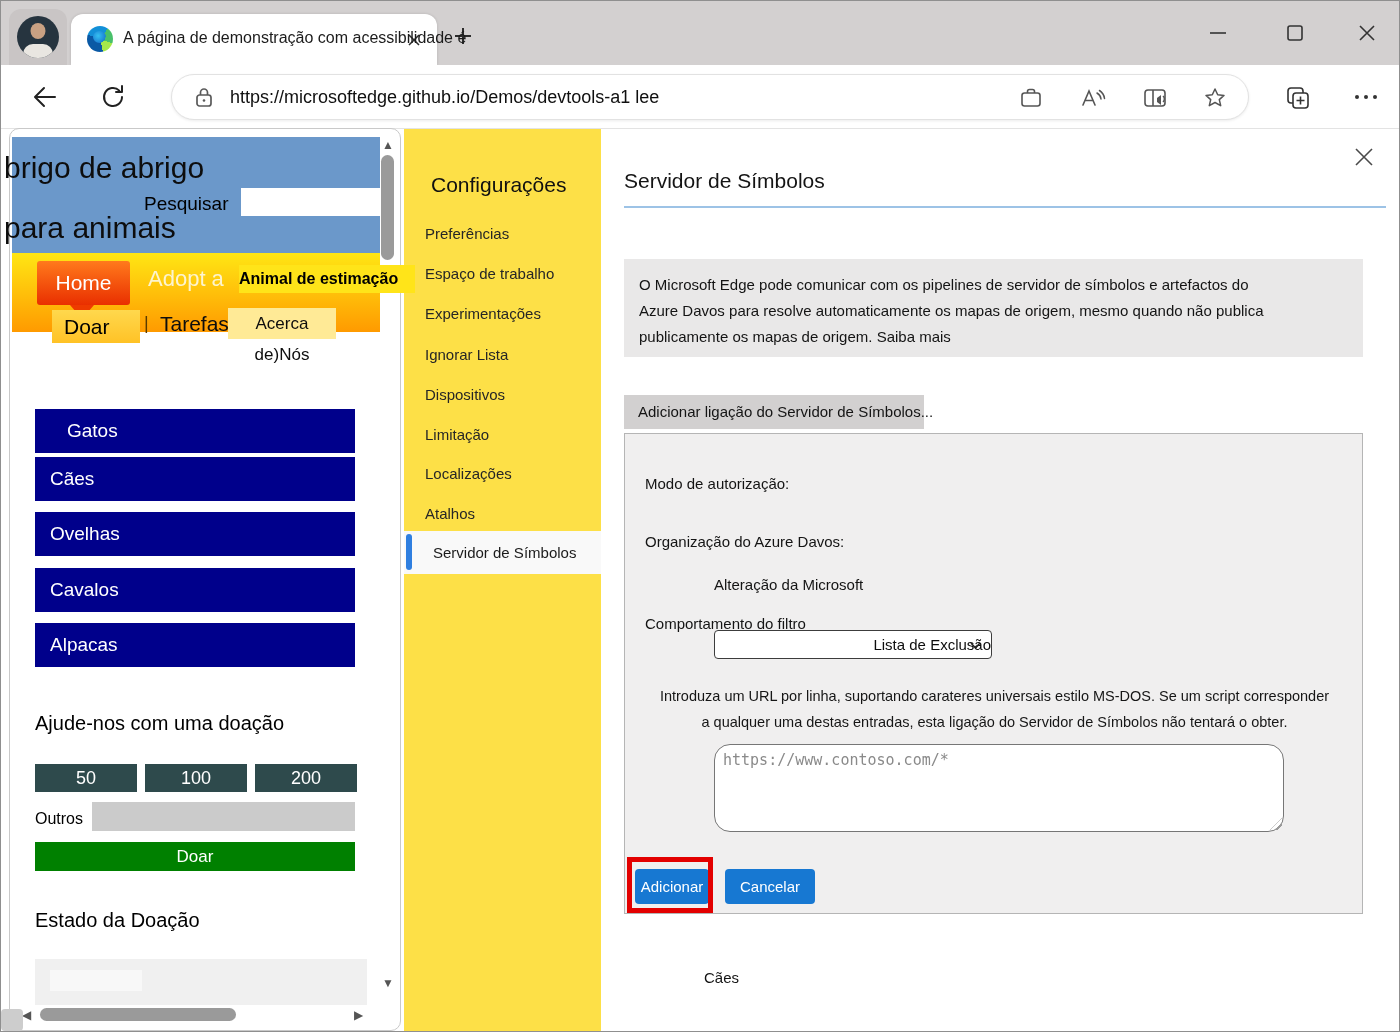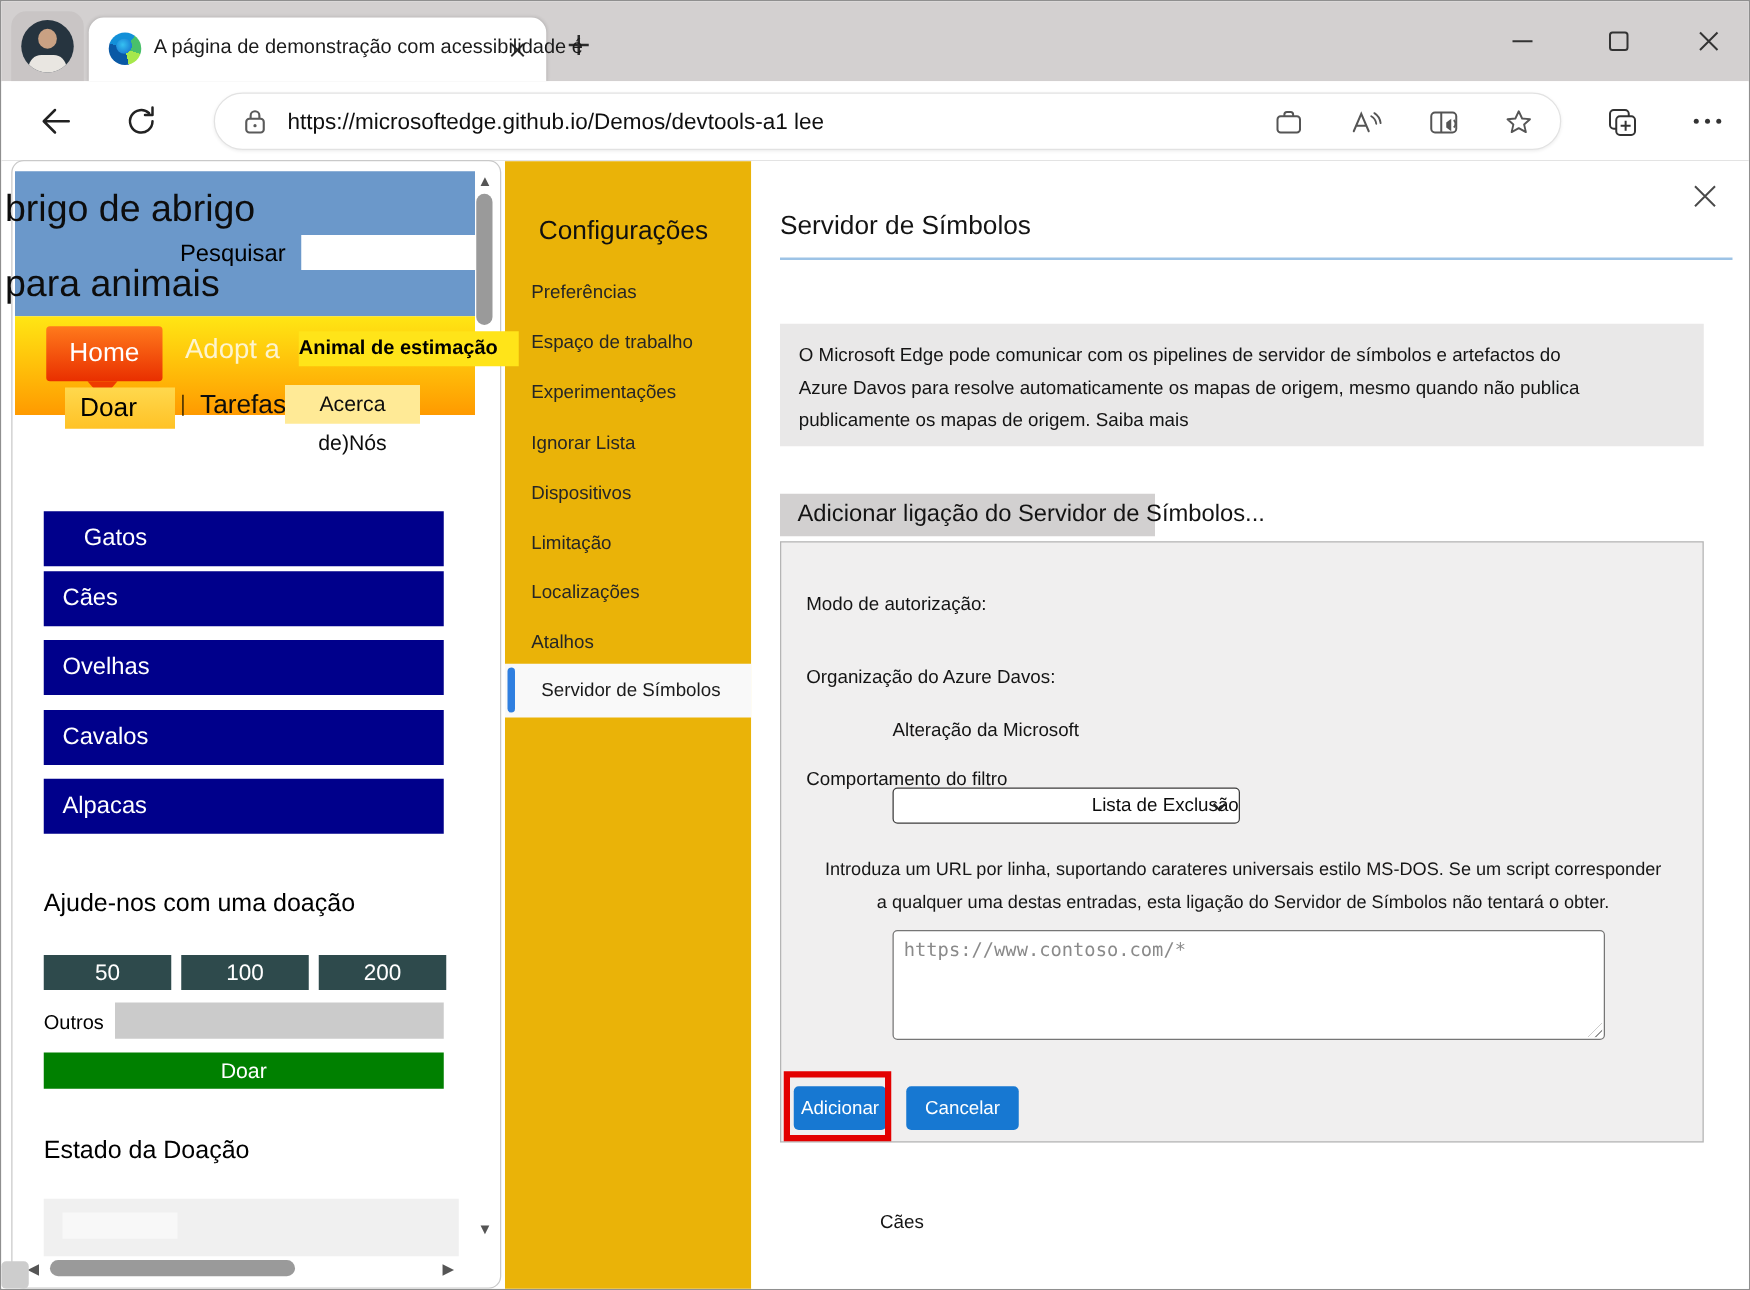--- a/index.html
+++ b/index.html
@@ -57,43 +57,43 @@
   .outros-input{position:absolute;left:82px;top:673px;width:263px;height:29px;background:#cbcbcb;border:none;outline:none;font-size:15px;}
   .doar-btn{position:absolute;left:25px;top:713px;width:320px;height:29px;background:#008000;color:#fff;font-size:17px;text-align:center;line-height:29px;}
   .status-box{position:absolute;left:25px;top:830px;width:332px;height:46px;background:#f0f0f0;}
   .status-inner{position:absolute;left:15px;top:11px;width:92px;height:21px;background:#f8f8f8;}
   .vthumb{position:absolute;left:371px;top:26px;width:13px;height:105px;background:#9a9a9a;border-radius:7px;}
   .hthumb{position:absolute;left:30px;top:879px;width:196px;height:13px;background:#9a9a9a;border-radius:7px;}
   .scroll-arrow{position:absolute;font-size:12px;color:#555;line-height:1;}
   .corner-cap{position:absolute;left:0;top:1008px;width:22px;height:22px;background:#cdcdcd;border-radius:4px;z-index:4;}
 
   
-  .settings-col{position:absolute;left:403px;top:128px;width:197px;height:904px;background:#eab308;z-index:1;}
+  .settings-col{position:absolute;left:403px;top:128px;width:197px;height:904px;background:#fde047;z-index:1;}
   .settings-title{position:absolute;left:27px;top:44px;font-size:21px;color:#101010;}
   .settings-item{position:absolute;left:21px;font-size:15px;color:#262626;white-space:nowrap;}
   .sel-rect{position:absolute;left:0;top:402px;width:197px;height:43px;background:#f9f9f9;}
   .sel-bar{position:absolute;left:2px;top:405px;width:6px;height:36px;background:#2f7fe0;border-radius:3px;}
   .sel-label{position:absolute;left:29px;top:415px;font-size:15px;color:#1b1b1b;white-space:nowrap;}
 
   
   .right-panel{position:absolute;left:600px;top:128px;width:800px;height:904px;background:#fff;z-index:1;}
   .panel-title{position:absolute;left:23px;top:40px;font-size:21px;color:#141414;}
   .panel-underline{position:absolute;left:23px;top:77px;width:762px;height:2px;background:#9dc3e6;}
   .panel-close{position:absolute;left:751px;top:16px;}
   .desc-box{position:absolute;left:23px;top:130px;width:739px;height:98px;background:#e9e8e8;padding:13px 15px;font-size:15px;line-height:26px;color:#141414;}
   .desc-line{white-space:nowrap;}
-  .addlink-btn{position:absolute;left:23px;top:266px;width:300px;height:34px;background:#d2d0d0;font-size:19px;color:#141414;line-height:34px;padding-left:14px;white-space:nowrap;overflow:visible;}
+  .addlink-btn{position:absolute;left:23px;top:266px;width:300px;height:34px;background:#d2d0d0;font-size:15px;color:#141414;line-height:34px;padding-left:14px;white-space:nowrap;overflow:visible;}
   .form-panel{position:absolute;left:23px;top:304px;width:739px;height:481px;background:#f0efef;border:1px solid #b5b5b5;}
   .form-label{position:absolute;left:20px;font-size:15px;color:#141414;}
   .form-value{position:absolute;left:89px;font-size:15px;color:#141414;}
   .select-box{position:absolute;left:89px;width:278px;height:29px;background:#fff;border:1px solid #3c3c3c;border-radius:4px;font-size:15px;line-height:27px;padding-left:9px;color:#0d0d0d;}
   .select-box svg{position:absolute;right:9px;top:8px;}
   .hint{position:absolute;left:0;width:739px;text-align:center;font-size:14.5px;color:#161616;white-space:nowrap;}
   .ta-wrap{position:absolute;left:89px;top:310px;width:570px;height:88px;}
-  .ta-wrap textarea{width:570px;height:88px;resize:none;border:1px solid #767676;border-radius:4px;background:#fff;
+  .ta-wrap textarea{width:570px;height:88px;resize:none;border:1px solid #767676;border-radius:16px;background:#fff;
     font-family:"DejaVu Sans Mono","Liberation Mono",monospace;font-size:15px;padding:6px 8px;outline:none;}
   .ta-wrap textarea::placeholder{color:#8a8a8a;}
   .ta-grip{position:absolute;right:2px;bottom:2px;width:12px;height:12px;pointer-events:none;
     background:repeating-linear-gradient(135deg,transparent 0 3px,#9a9a9a 3px 4.5px);
     clip-path:polygon(100% 0,100% 100%,0 100%);}
   .blue-btn{position:absolute;top:435px;height:35px;background:#1778d2;color:#fff;font-size:15px;text-align:center;line-height:35px;border-radius:4px;}
   .red-annot{position:absolute;left:2px;top:423px;width:86px;height:56px;border:5px solid #e30000;z-index:6;}
   .panel-footer{position:absolute;left:103px;top:840px;font-size:15px;color:#141414;}
 
   svg{display:block;}

